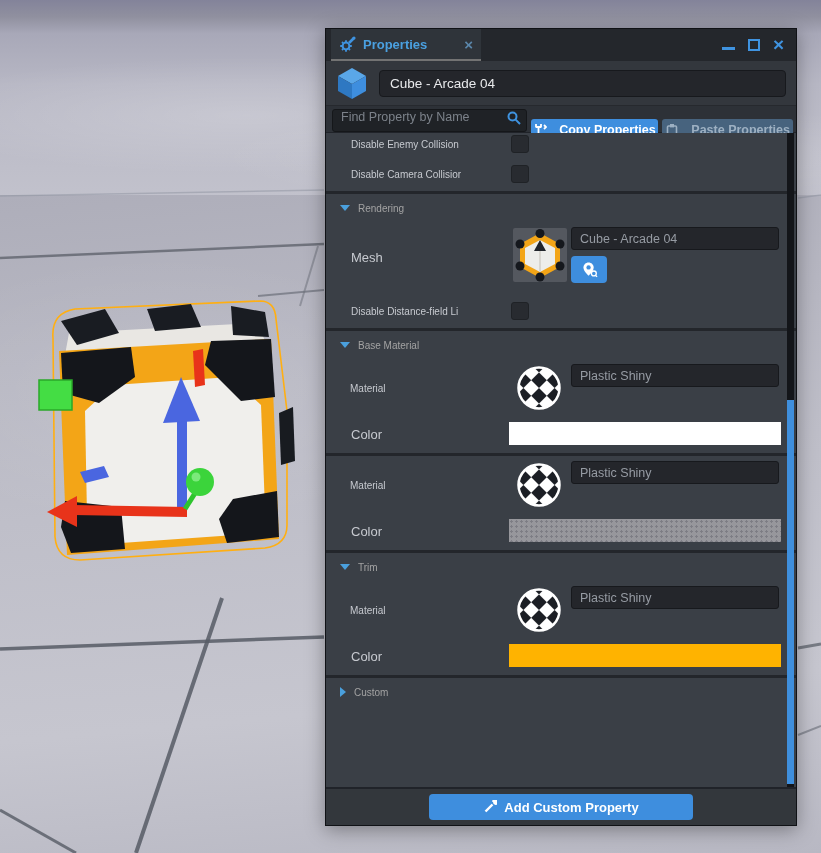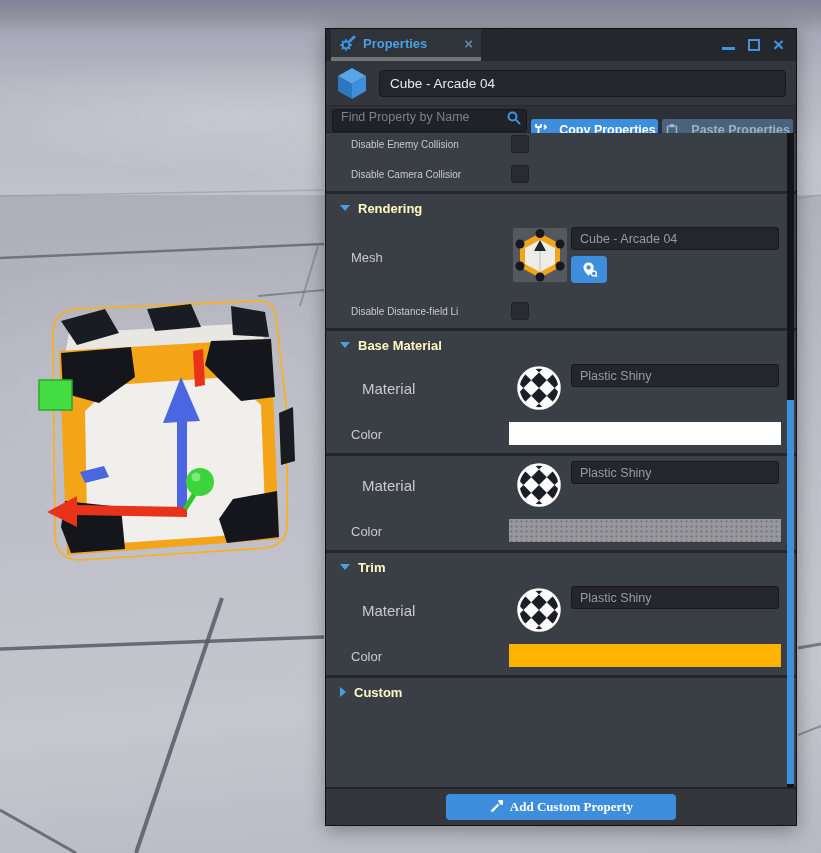--- a/index.html
+++ b/index.html
@@ -20,21 +20,21 @@
   #grooves { position:absolute; left:0; top:0; }
 
   #cube-svg { position:absolute; left:35px; top:293px; }
 
   
   #panel { position:absolute; left:325px; top:28px; width:472px; height:798px;
     background:#3a3f46; border:1px solid #101216; box-shadow:0 4px 18px rgba(0,0,0,.35);
     display:flex; flex-direction:column; }
 
   .tabbar { height:32px; background:#24272c; display:flex; align-items:stretch; flex:0 0 32px; }
-  .tab { width:150px; margin-left:5px; background:#2f343a; border-bottom:4px solid #737373;
+  .tab { width:150px; margin-left:5px; background:#2f343a; border-bottom:2px solid #737373;
     display:flex; align-items:center; gap:7px; padding:0 8px; }
   .tab-title { color:#4aa0e0; font-size:13px; font-weight:bold; flex:1; }
   .tab-close { color:#5b87ab; font-size:15px; font-weight:bold; cursor:pointer; }
   .winctrls { margin-left:auto; display:flex; align-items:center; gap:13px; padding-right:12px; }
   .wc-min { width:13px; height:3px; background:#3f93e0; margin-top:6px; }
   .wc-max { width:12px; height:12px; border:2px solid #3f93e0; }
   .wc-close { color:#3f93e0; font-size:19px; font-weight:bold; line-height:12px; }
 
   .hdr { height:45px; flex:0 0 45px; background:#33373d; display:flex; align-items:center;
     padding:0 10px 0 8px; gap:9px; border-bottom:1px solid #26292e; }
@@ -59,59 +59,59 @@
   .content { flex:1; position:relative; overflow:hidden; background:#3a3f46; }
   .rows { position:absolute; left:0; top:0; right:0; }
 
   .prop-row { height:30px; display:flex; align-items:center; padding-left:25px; }
   .prop-row.cut-top { margin-top:-4px; }
   .prop-label { width:160px; color:#c7cad0; font-size:10px; white-space:nowrap; overflow:hidden; }
   .checkbox { width:18px; height:18px; background:#282b30; border:1px solid #1f2226; border-radius:3px; }
 
   .divider { height:3px; background:#23262b; margin-top:2px; }
   .section-hdr { height:28px; display:flex; align-items:center; gap:8px; padding-left:14px; }
-  .section-title { color:#fef9c3; font-size:13px;font-weight:bold; }
+  .section-title { color:#a3a3a3; font-size:10px; }
   .tri-down { width:0; height:0; border-left:5px solid transparent; border-right:5px solid transparent;
     border-top:6px solid #4aa0dd; }
   .tri-right { width:0; height:0; border-top:5px solid transparent; border-bottom:5px solid transparent;
     border-left:6px solid #4aa0dd; }
 
   .mesh-row { height:74px; position:relative; }
   .mesh-label { position:absolute; left:25px; top:28px; color:#c7cad0; font-size:13px; }
   .mesh-thumb { position:absolute; left:187px; top:6px; width:54px; height:54px;
     background:#54585f; border-radius:2px; overflow:hidden; }
   .value-field { position:absolute; left:245px; top:5px; width:208px; height:23px;
     background:#24262b; border:1px solid #17191d; border-radius:3px; color:#969ba3;
     font-size:12.5px; padding:0 8px; font-family:"Liberation Sans", sans-serif; }
   .pin-btn { position:absolute; left:245px; top:34px; width:36px; height:27px;
     background:#3e8ede; border:none; border-radius:4px; display:flex;
     align-items:center; justify-content:center; cursor:pointer; }
 
   .material-row { height:58px; position:relative; }
-  .material-label { position:absolute; left:36px; top:50%; transform:translateY(-50%);
-    color:#c7cad0; font-size:15px; }
+  .material-label { position:absolute; left:24px; top:50%; transform:translateY(-50%);
+    color:#c7cad0; font-size:10px; }
   .mat-icon { position:absolute; left:191px; top:7px; }
 
   .color-row { height:34px; position:relative; }
   .color-label { position:absolute; left:25px; top:50%; transform:translateY(-50%);
     color:#c7cad0; font-size:13px; }
   .swatch { position:absolute; left:183px; top:5px; width:272px; height:23px; }
   .swatch.dotted { background-image:radial-gradient(rgba(60,60,70,.28) 1px, transparent 1.4px);
     background-size:5px 5px; }
 
   .physics-hdr { height:28px; }
 
   .scroll-track { position:absolute; right:2px; top:0; width:7px; height:656px; background:#131519; }
   .scroll-thumb { position:absolute; left:0; top:267px; width:7px; height:384px; background:#3f8fdd; }
 
   .footer { flex:0 0 38px; background:#33373c; border-top:2px solid #202329;
     display:flex; align-items:center; justify-content:center; }
-  .btn-add { width:230px; height:26px; background:#3e8ede; color:#fff; border:none;
+  .btn-add { width:264px; height:26px; background:#3e8ede; color:#fff; border:none;
     border-radius:4px; font-size:13px; font-weight:bold; display:flex; align-items:center;
-    justify-content:center; gap:7px; font-family:Liberation Serif, serif; cursor:pointer; }
+    justify-content:center; gap:7px; font-family:Liberation Sans, sans-serif; cursor:pointer; }
 </style>
 </head>
 <body>
 
 <svg width="0" height="0" style="position:absolute">
   <defs>
     <clipPath id="ballclip">
         <circle cx="22" cy="22" r="20.5"></circle>
       </clipPath>
     <pattern id="chk" width="22" height="22" patternUnits="userSpaceOnUse" patternTransform="rotate(45 22 22)">

